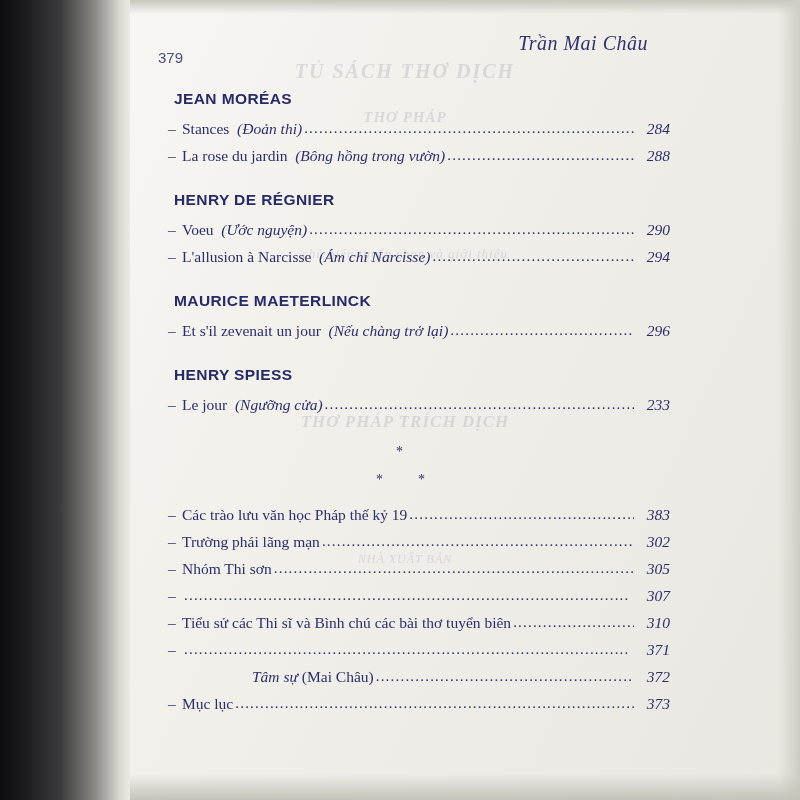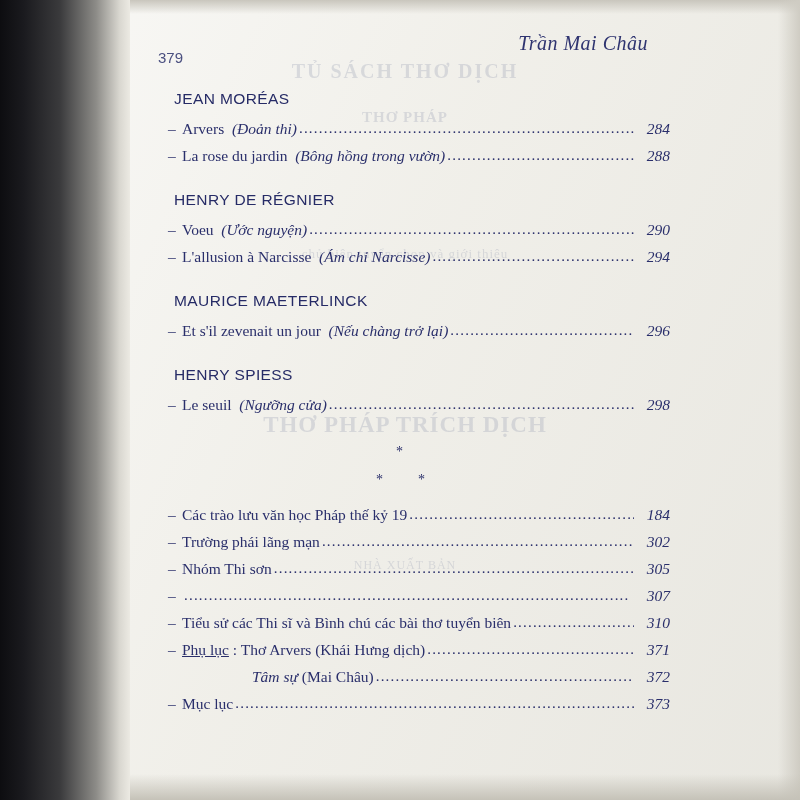--- a/index.html
+++ b/index.html
@@ -52,24 +52,25 @@
     left: 190px;
     top: 60px;
     width: 430px;
     color: #9aa0b4;
     opacity: 0.30;
     font-size: 20px;
     letter-spacing: 2px;
     text-align: center;
     font-weight: bold;
     pointer-events: none;
+    font-style: italic;
   }
   .bleed .b2 { margin-top: 26px; font-size: 15px; letter-spacing: 1px;}
   .bleed .b3 { margin-top: 120px; font-size: 13px; letter-spacing: 1px; font-weight: normal;}
-  .bleed .b4 { margin-top: 150px; font-size: 23px; letter-spacing: 1px;}
+  .bleed .b4 { margin-top: 150px; font-size: 17px; letter-spacing: 1px;}
   .bleed .b5 { margin-top: 120px; font-size: 12px; letter-spacing: 1px; font-weight: normal;}
 
   .content {
     position: absolute;
     left: 150px;
     top: 30px;
     width: 520px;
     color: #2a2f6b;
   }
   .header {
@@ -92,21 +93,21 @@
     font-size: 20px;
     font-style: italic;
     font-family: "Liberation Serif", serif;
     color: #2f3470;
     letter-spacing: 0.5px;
   }
 
   .section { margin-top: 26px; }
   .section-title {
     font-family: "Liberation Sans", sans-serif;
-    font-weight: normal;
+    font-weight: bold;
     font-size: 15.5px;
     letter-spacing: 0.4px;
     color: #262b66;
     margin-left: 24px;
     margin-bottom: 12px;
   }
   .entry {
     display: flex;
     align-items: baseline;
     font-size: 15.5px;
@@ -197,21 +198,21 @@
     <div class="header">
       <div class="folio">379</div>
       <div class="running-head">Trần Mai Châu</div>
     </div>
 
     <div id="sections-host">
         <div class="section">
           <div class="section-title">JEAN MORÉAS</div>
           <div class="entry">
             <span class="dash">–</span>
-            <span class="entry-text"><span>Arvers</span>&nbsp; <span class="vi">(Đoản thi)</span></span>
+            <span class="entry-text"><span>Stances</span>&nbsp; <span class="vi">(Đoản thi)</span></span>
             <span class="dots">..........................................................................................</span>
             <span class="page-num">284</span>
           </div>
           <div class="entry">
             <span class="dash">–</span>
             <span class="entry-text"><span>La rose du jardin</span>&nbsp; <span class="vi">(Bông hồng trong vườn)</span></span>
             <span class="dots">..........................................................................................</span>
             <span class="page-num">288</span>
           </div>
         </div>
@@ -236,39 +237,39 @@
             <span class="dash">–</span>
             <span class="entry-text"><span>Et s'il zevenait un jour</span>&nbsp; <span class="vi">(Nếu chàng trở lại)</span></span>
             <span class="dots">..........................................................................................</span>
             <span class="page-num">296</span>
           </div>
         </div>
         <div class="section">
           <div class="section-title">HENRY SPIESS</div>
           <div class="entry">
             <span class="dash">–</span>
-            <span class="entry-text"><span>Le seuil</span>&nbsp; <span class="vi">(Ngưỡng cửa)</span></span>
-            <span class="dots">..........................................................................................</span>
-            <span class="page-num">298</span>
+            <span class="entry-text"><span>Le jour</span>&nbsp; <span class="vi">(Ngưỡng cửa)</span></span>
+            <span class="dots">..........................................................................................</span>
+            <span class="page-num">233</span>
           </div>
         </div>
       </div>
 
     <div class="stars">
       <span class="star star-top">*</span>
       <span class="star star-left">*</span>
       <span class="star star-right">*</span>
     </div>
 
     <div id="backmatter-host" class="list-block">
         <div class="indented-entry">
           <span class="dash">–</span>
           <span class="entry-text"><span>Các trào lưu văn học Pháp  thế kỷ 19</span></span>
           <span class="dots">..........................................................................................</span>
-          <span class="page-num">184</span>
+          <span class="page-num">383</span>
         </div>
         <div class="indented-entry">
           <span class="dash">–</span>
           <span class="entry-text"><span>Trường phái lãng mạn</span></span>
           <span class="dots">..........................................................................................</span>
           <span class="page-num">302</span>
         </div>
         <div class="indented-entry">
           <span class="dash">–</span>
           <span class="entry-text"><span>Nhóm Thi sơn</span></span>
@@ -281,21 +282,20 @@
           <span class="page-num">307</span>
         </div>
         <div class="indented-entry">
           <span class="dash">–</span>
           <span class="entry-text"><span>Tiểu sử các Thi sĩ và Bình chú các bài thơ tuyển biên</span></span>
           <span class="dots">..........................................................................................</span>
           <span class="page-num">310</span>
         </div>
         <div class="indented-entry">
           <span class="dash">–</span>
-          <span class="entry-text"><span class="underline">Phụ lục</span><span> : Thơ Arvers  (Khái Hưng dịch)</span></span>
           <span class="dots">..........................................................................................</span>
           <span class="page-num">371</span>
         </div>
         <div class="indented-entry">
           <span class="indent-pad"></span>
           <span class="entry-text"><span class="vi">Tâm sự</span><span>   (Mai Châu)</span></span>
           <span class="dots">..........................................................................................</span>
           <span class="page-num">372</span>
         </div>
         <div class="indented-entry">

